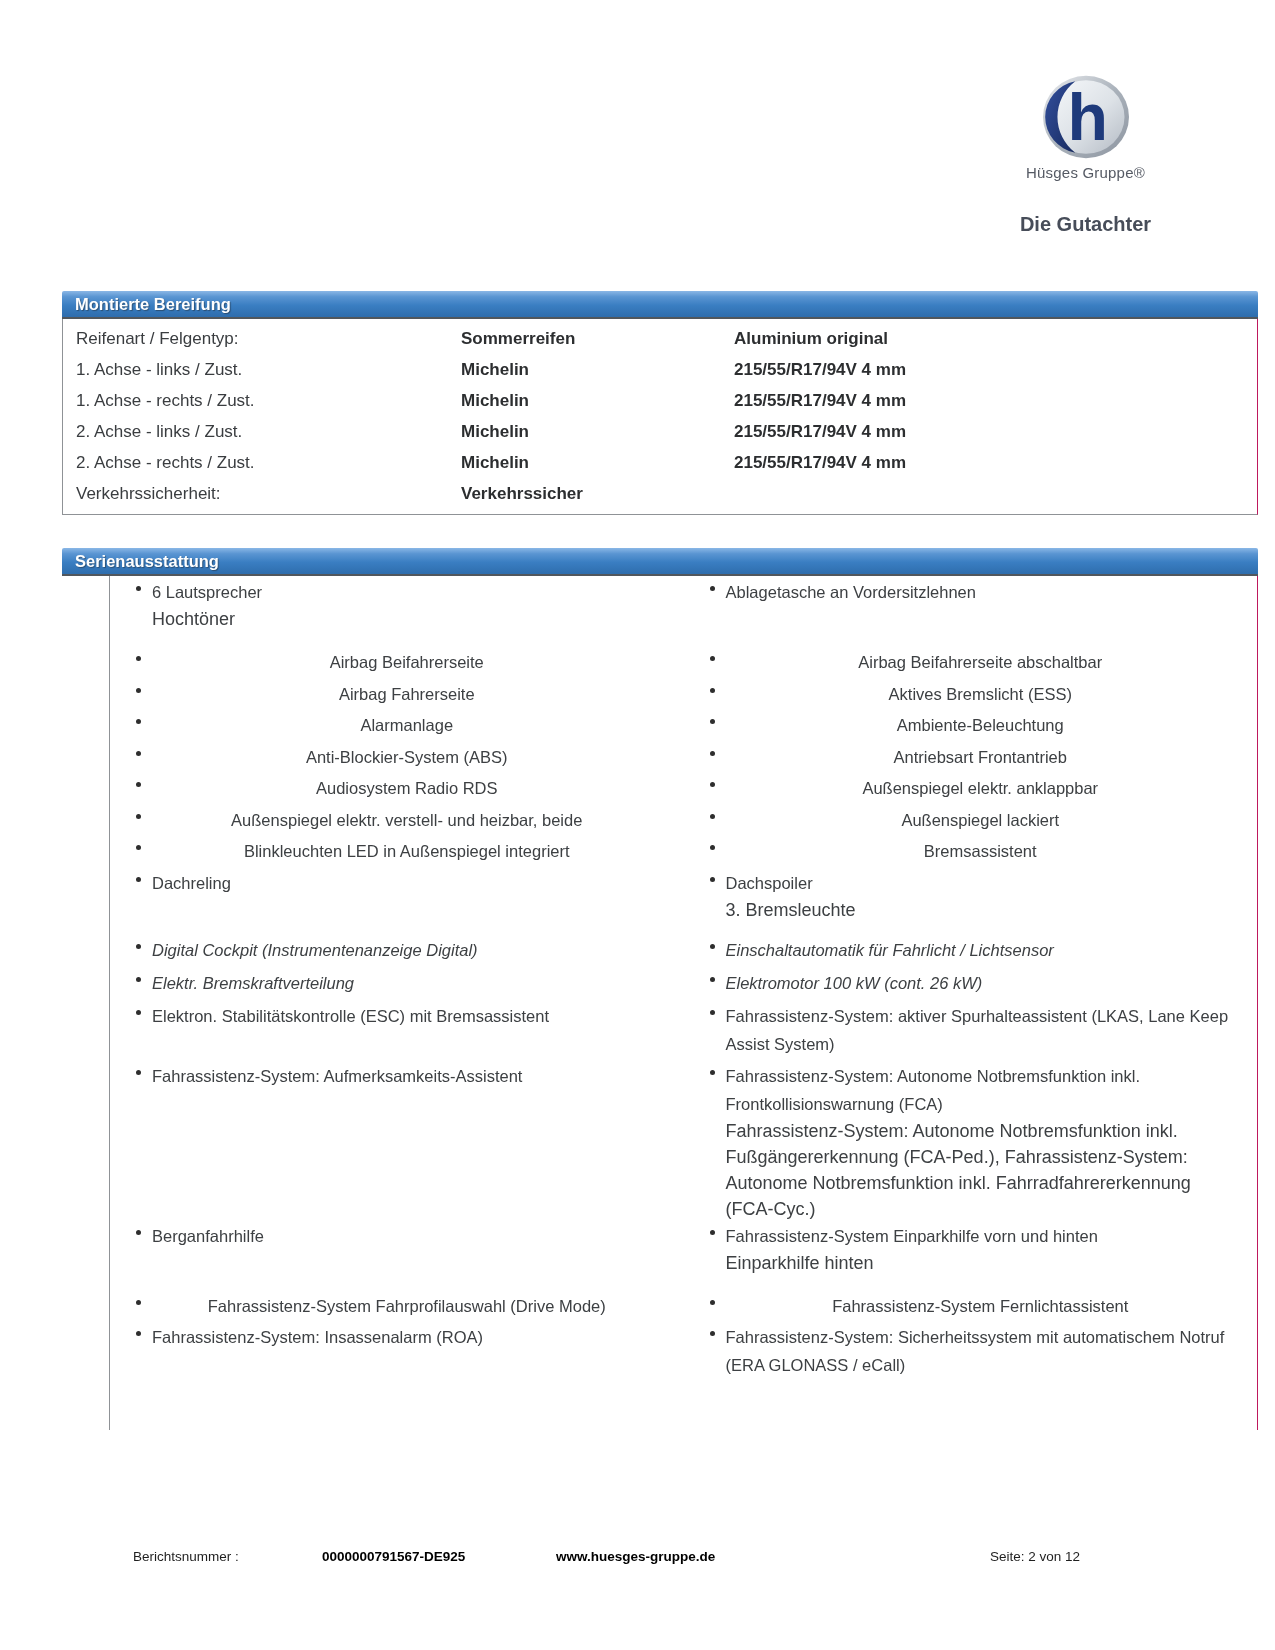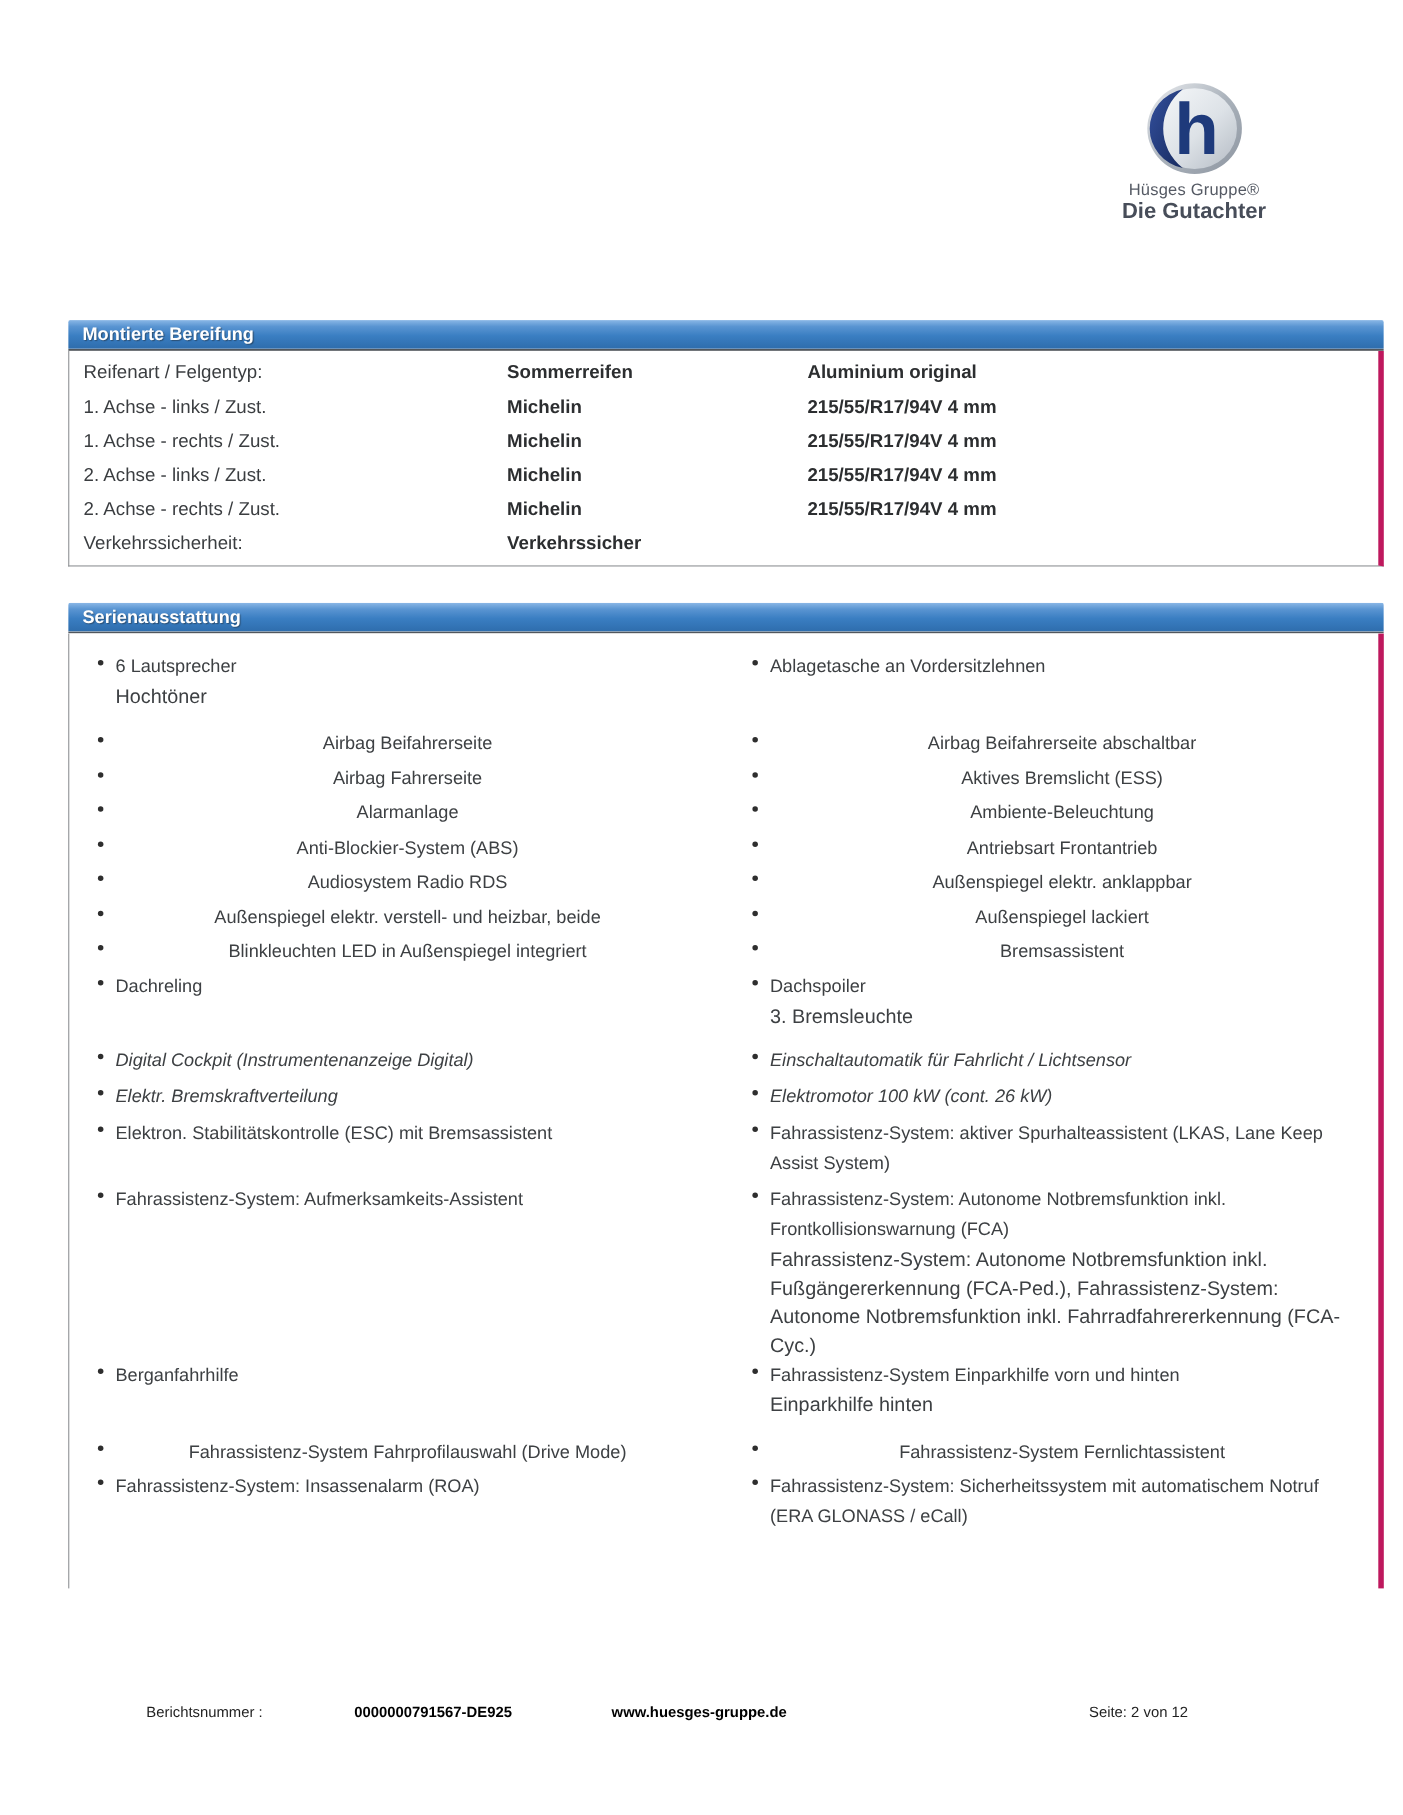--- a/index.html
+++ b/index.html
@@ -6,44 +6,44 @@
   body{
     width:1275px;height:1650px;position:relative;background:#ffffff;
     font-family:"Liberation Sans", sans-serif;color:#3d4043;
     -webkit-font-smoothing:antialiased;
   }
 
   
   .logo-wrap{position:absolute;left:1003px;top:74px;width:165px;text-align:center;}
   .logo-circle{width:90px;height:86px;margin:0 auto 4px auto;display:block;}
   .logo-brand{font-size:15px;color:#555a64;letter-spacing:.2px;line-height:17px;}
-  .logo-tagline{font-size:20px;font-weight:bold;color:#474d59;line-height:22px;}
+  .logo-tagline{font-size:20px;font-weight:bold;color:#474d59;line-height:22px;margin-top:32px;}
 
   
   .section{position:absolute;left:62px;width:1196px;}
   .sec-header{
     height:26px;line-height:26px;padding-left:13px;
     color:#ffffff;font-weight:bold;font-size:16.5px;
     background:linear-gradient(180deg,#8ab7e6 0%,#5violet 0%,#5a95d2 22%,#3a7ec2 55%,#2e6dad 100%);
     background:linear-gradient(180deg,#8ab7e6 0%,#5a95d2 22%,#3a7ec2 55%,#2e6dad 100%);
     border-bottom:2px solid #51575d;border-radius:2px 2px 0 0;
     text-shadow:1px 1px 1px rgba(30,30,30,.45);
   }
-  .sec-body{border-left:1px solid #8f9296;border-right:5px solid #be185d;background:#fff;}
+  .sec-body{border-left:1px solid #8f9296;border-right:1px solid #be185d;background:#fff;}
 
   
   #tires{top:291px;}
   #tires .sec-body{border-bottom:1px solid #8f9296;padding:4px 0 5px 0;}
   .tire-row{display:grid;grid-template-columns:385px 273px 1fr;height:31px;align-items:center;padding-left:13px;}
   .tire-label{font-size:17px;color:#3a3d40;}
   .tire-val{font-size:17px;font-weight:bold;color:#2c2e30;}
 
   
   #equipment{top:548px;}
-  #equipment .sec-body{height:852px;overflow:hidden;padding-top:16px;}
+  #equipment .sec-body{height:852px;overflow:hidden;padding-top:2px;margin-left:47px;}
   .eq-row{display:grid;grid-template-columns:1fr 1fr;}
   .eq-cell{position:relative;padding-left:42px;padding-right:22px;}
   .dot{position:absolute;left:26px;top:8px;width:5px;height:5px;border-radius:50%;background:#2e2e2e;}
   .eq-main{font-size:16.5px;line-height:28px;color:#3d4043;}
   .eq-sub{font-size:18px;line-height:26px;color:#3d4043;}
   .eq-sub:empty{display:none;}
   .h32{min-height:31.5px;text-align:center;} .h33{min-height:33px;font-style:italic;} .h60{min-height:60px;}
   .h62{min-height:62px;} .h67{min-height:67px;} .h70{min-height:70px;} .h148{min-height:148px;}
 
   

